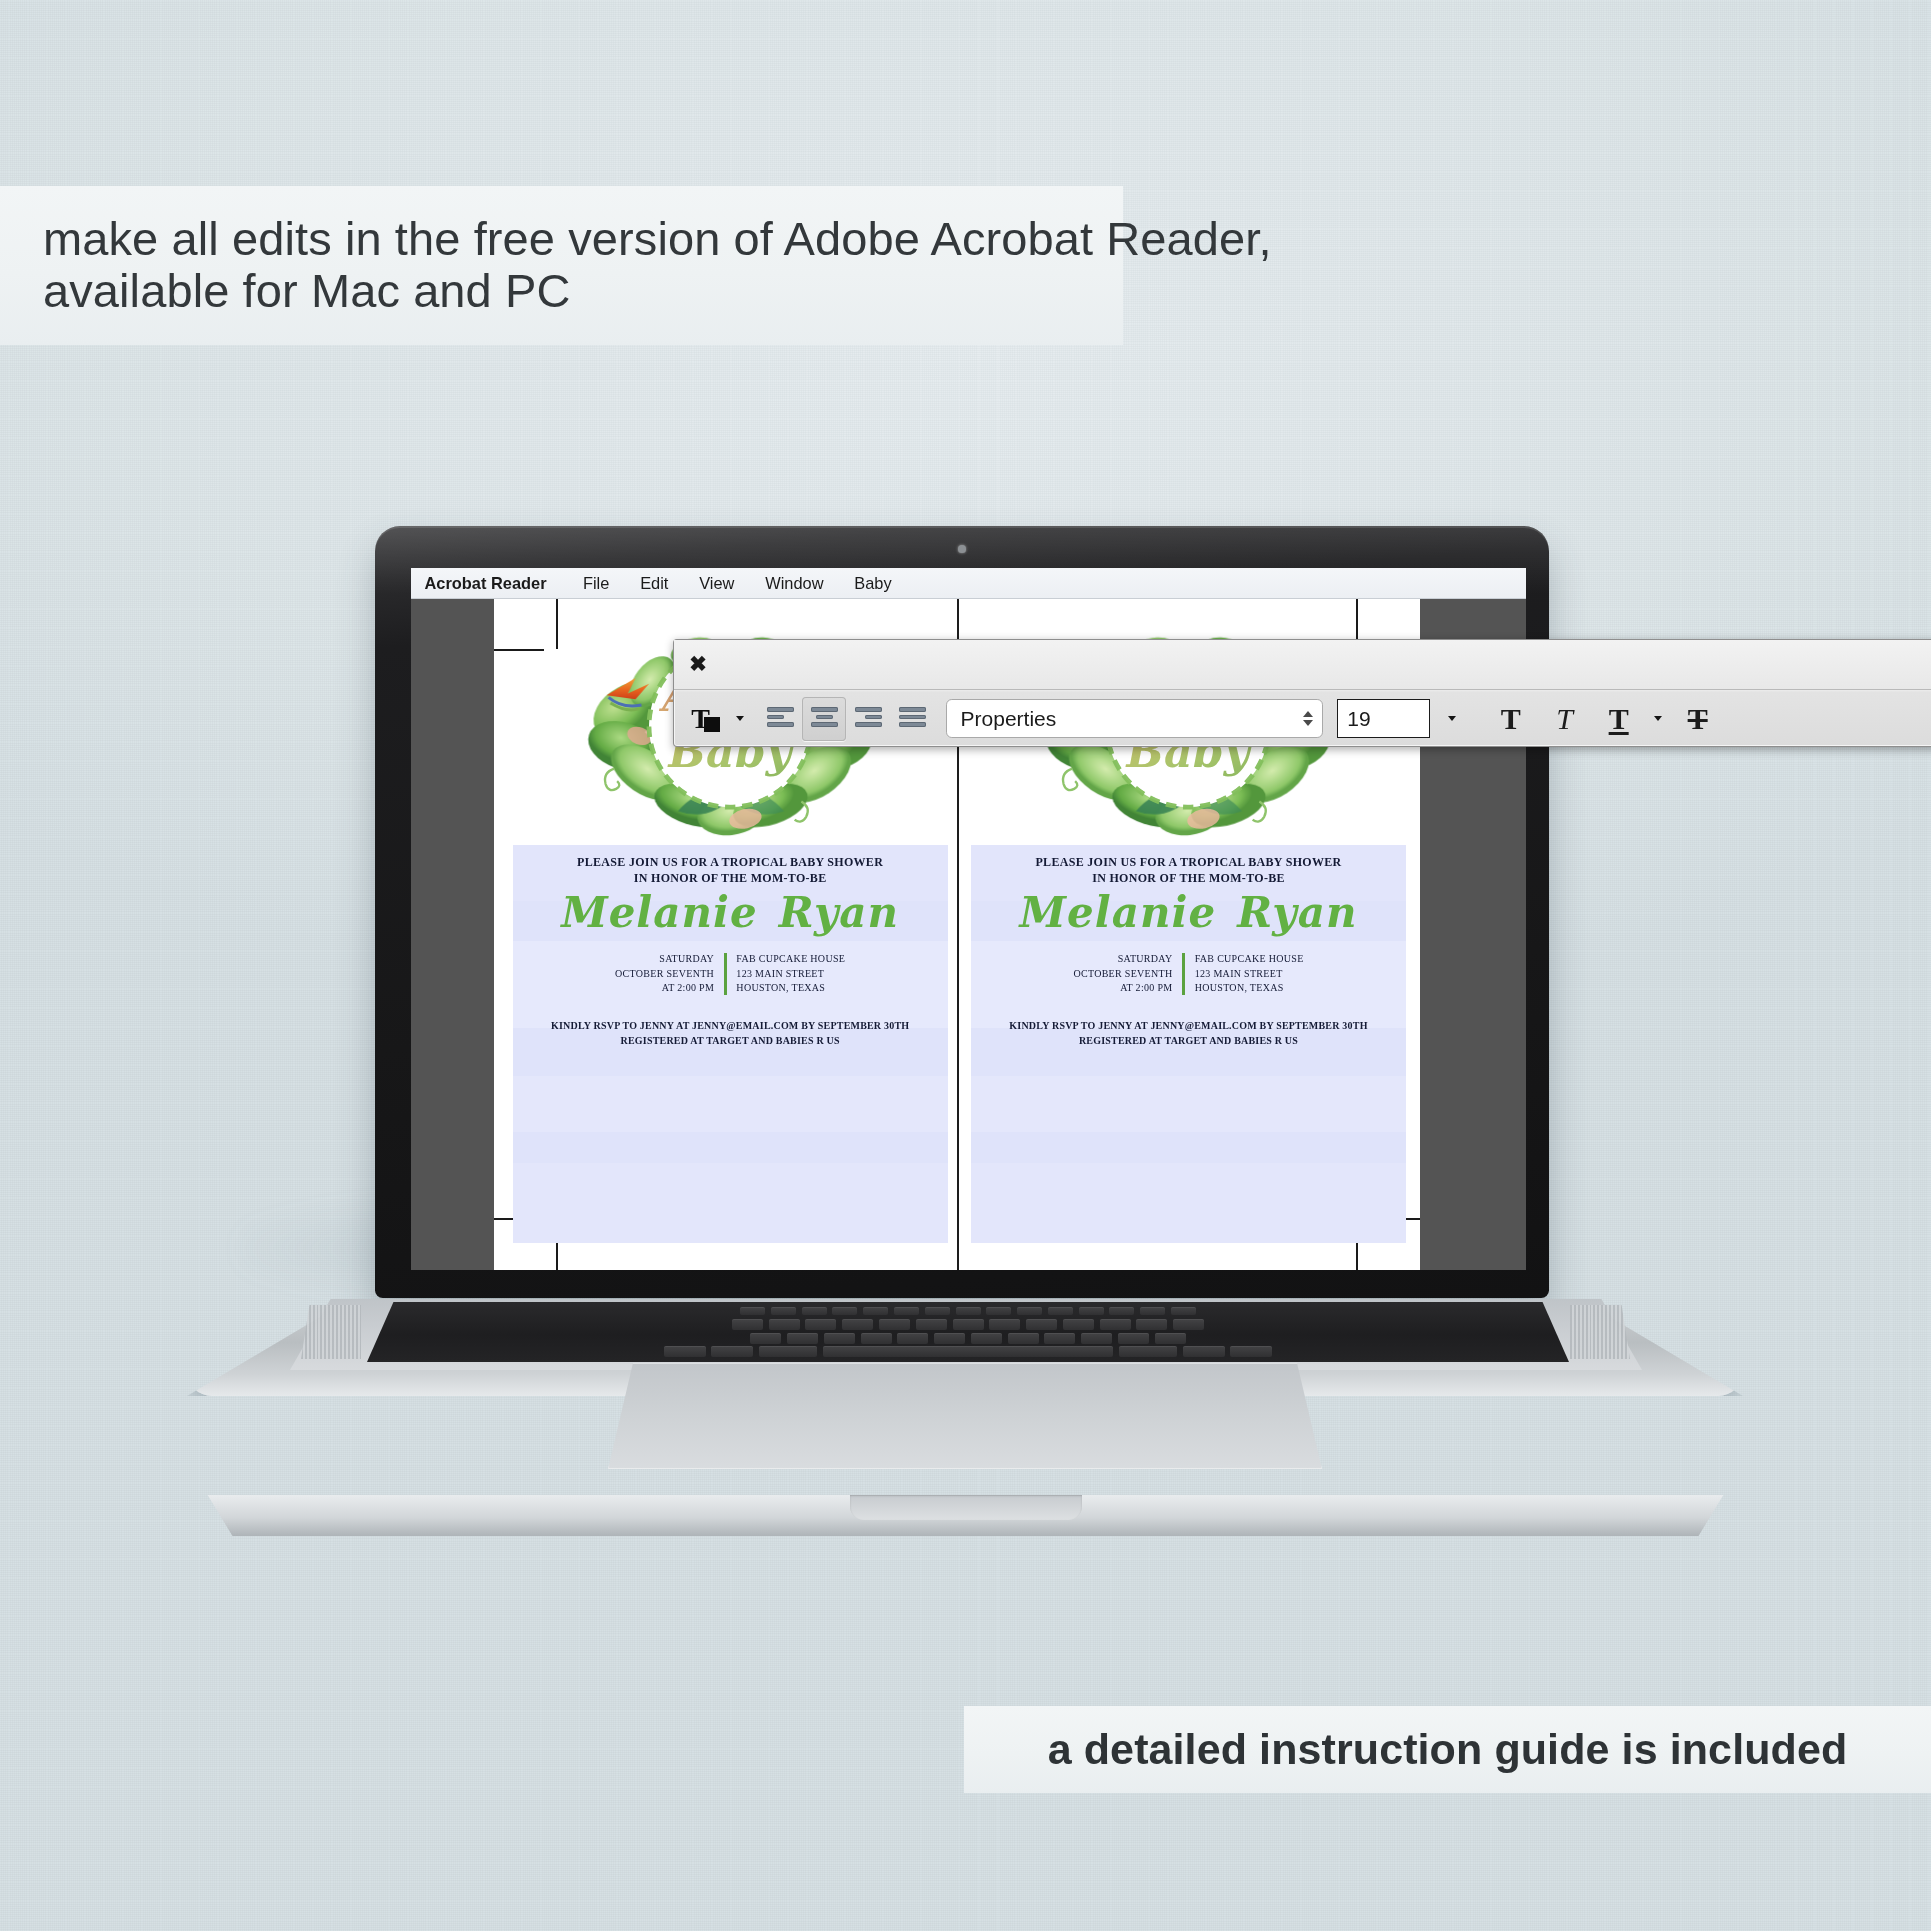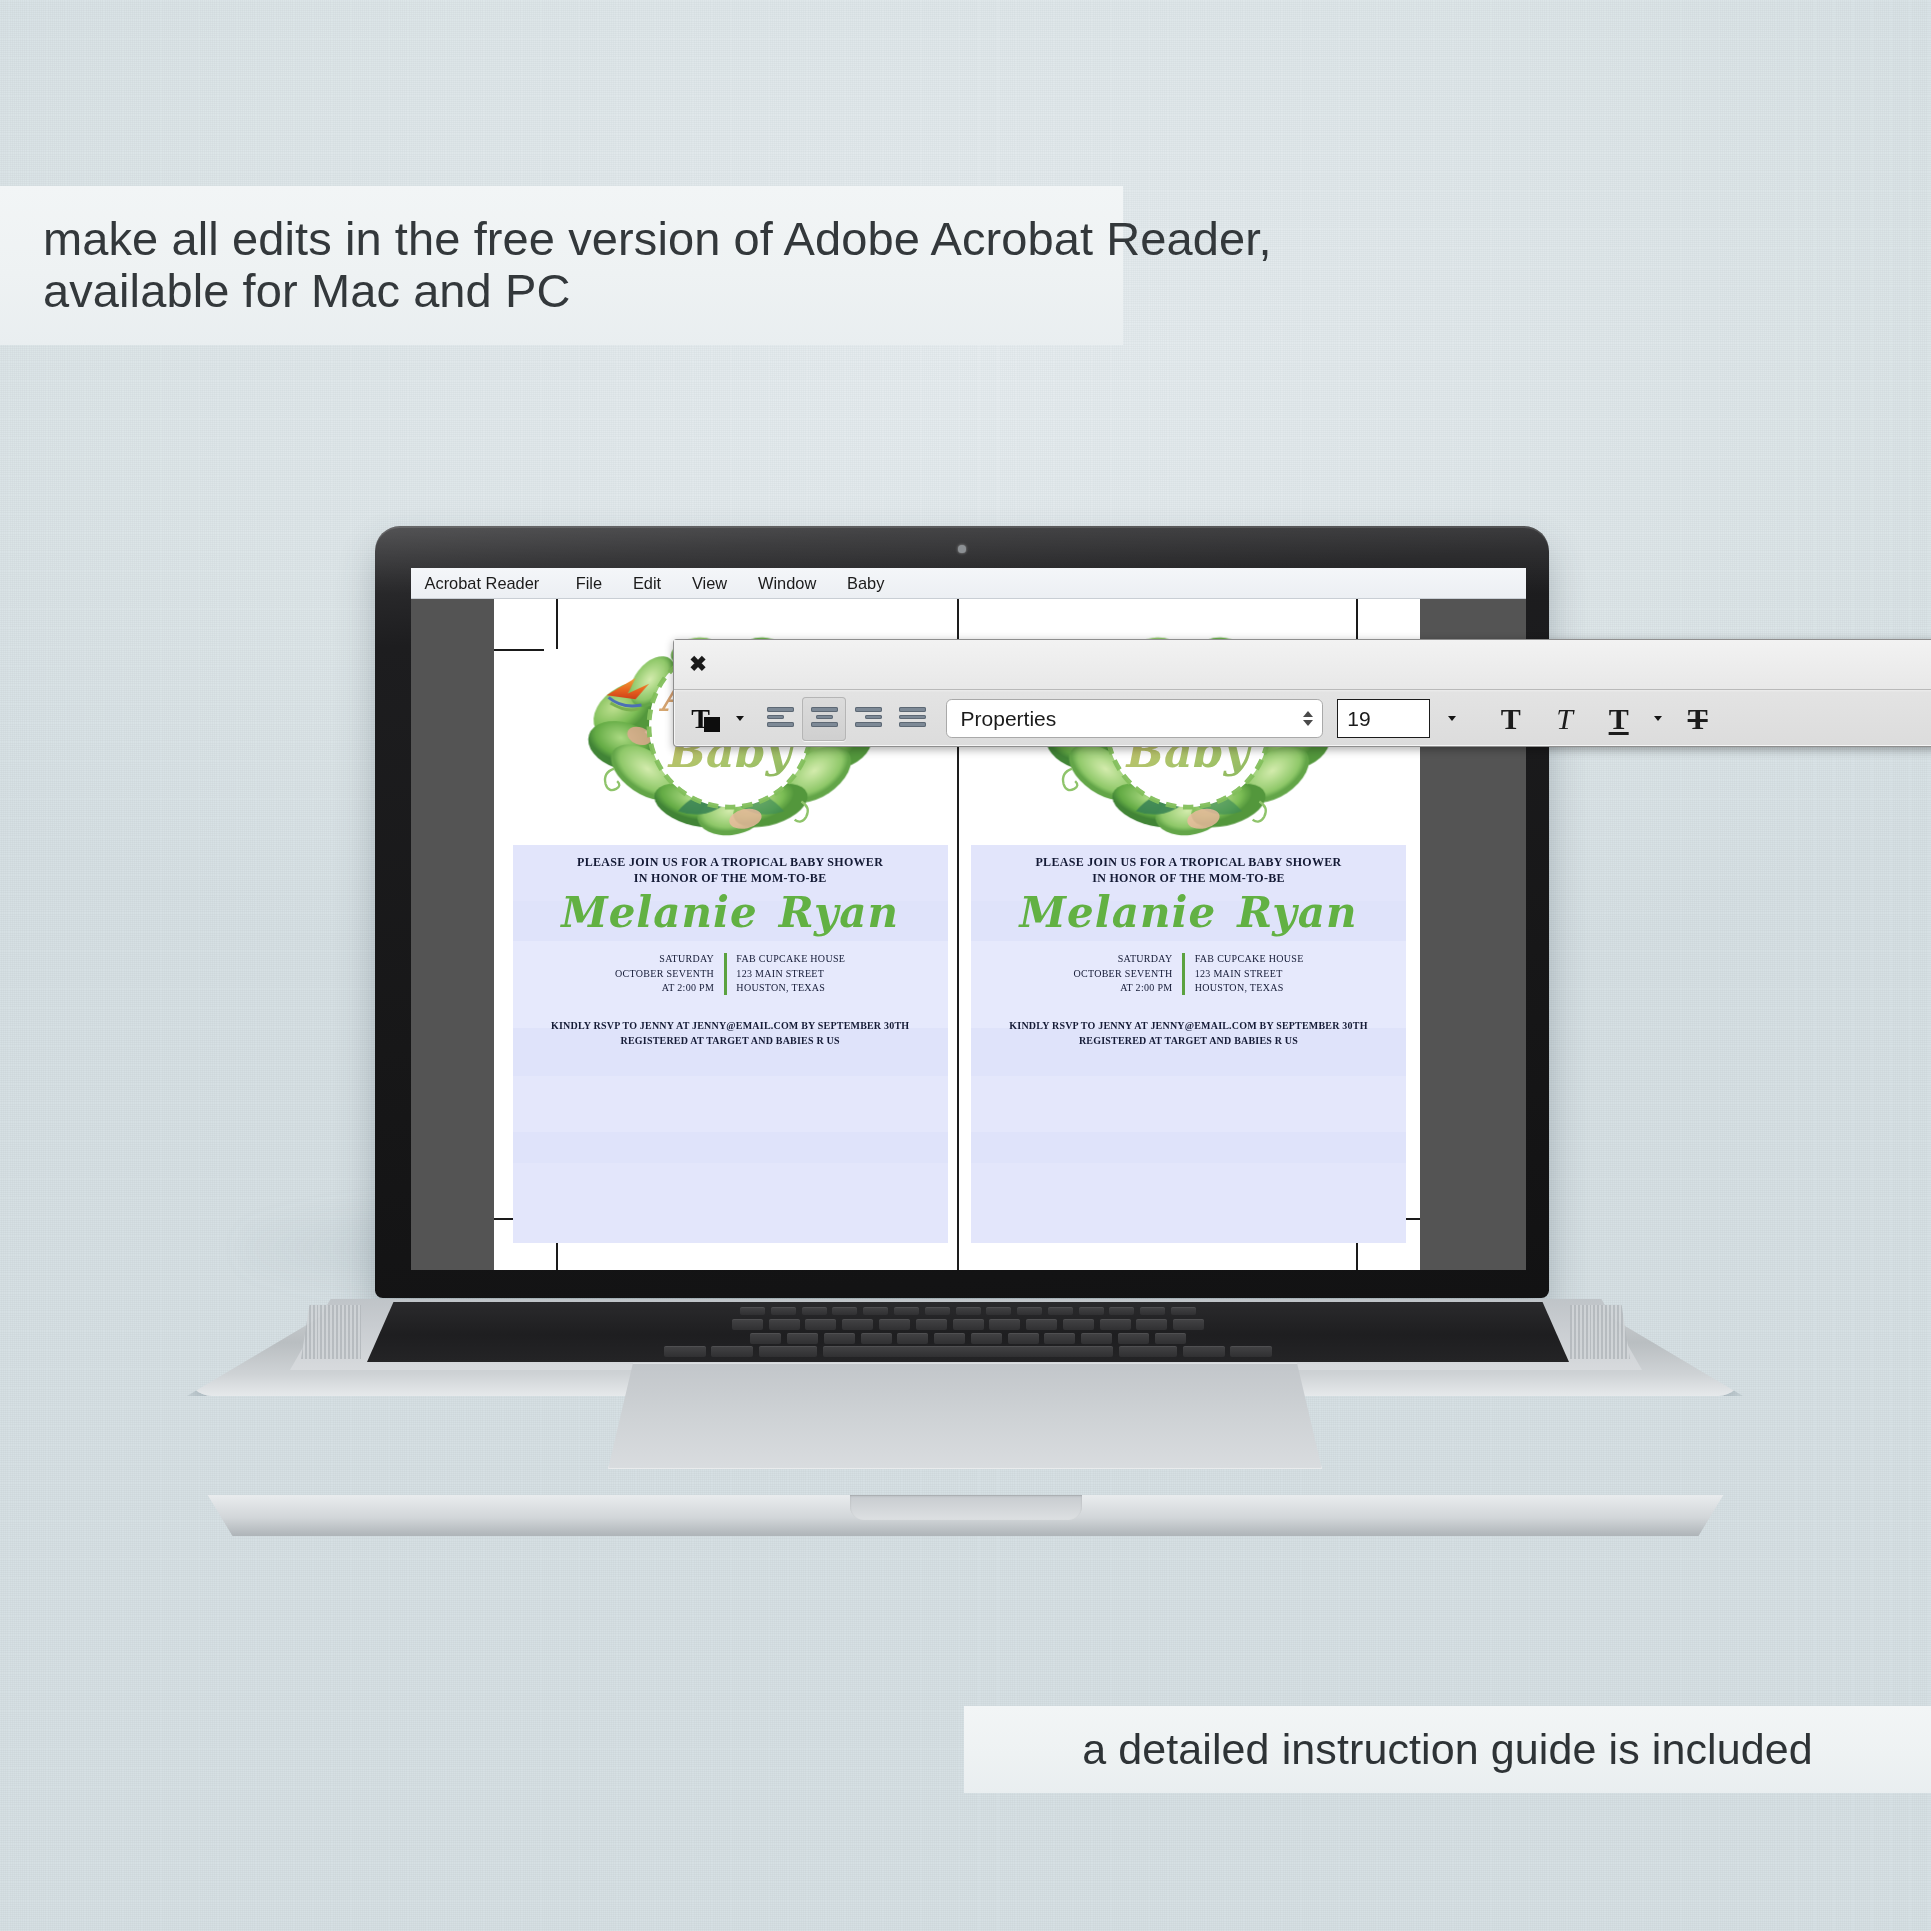--- a/index.html
+++ b/index.html
@@ -39,21 +39,21 @@
     letter-spacing: 0.1px;
   }
   #headline-banner {
     left: 0; top: 186px; width: 1123px; padding: 27px 0 29px 43px;
     font-size: 47px; line-height: 1.1; font-stretch: condensed;
   }
   #headline-banner .ln { display:block; white-space: nowrap; }
   #footer-banner {
     left: 964px; top: 1706px; width: 967px; height: 87px;
     display:flex; align-items:center; justify-content:center;
-    font-size: 43px; font-weight: 400; font-stretch: condensed; color:#2e3336;
+    font-size: 43px; font-weight: 700; font-stretch: condensed; color:#2e3336;
   }
 
   
   #laptop { position: absolute; left: 0; top: 0; width: 1931px; height: 1931px; }
 
   
   #lid {
     position:absolute; left:375px; top:526px; width:1174px; height:772px;
     background: linear-gradient(175deg,#3c3c3e 0%, #2b2b2d 6%, #1d1d1f 14%, #171718 60%, #121213 100%);
     border-radius: 25px 25px 7.7px 7.7px;
@@ -76,21 +76,21 @@
 
   
   #menubar{
     position:absolute; left:0; top:0; width:100%; height:31px;
     background: linear-gradient(180deg,#f4f6f9 0%, #eceff3 100%);
     border-bottom:1px solid #c9ced4;
     display:flex; align-items:center; gap:0; padding-left:13.5px;
     font-size:16.4px; color:#1b1b1b;
   }
   #menubar .mi{ padding:0 15.4px; white-space:nowrap; }
-  #menubar .mi.app{ font-weight:400; padding-left:0; padding-right:21px;}
+  #menubar .mi.app{ font-weight:700; padding-left:0; padding-right:21px;}
 
   
   #app-body{ position:absolute; left:0; top:31px; width:100%; height:671px; background:#fff; }
   .side-gray{ position:absolute; top:0; height:100%; width:83px; background:#545454; }
   .side-gray.l{ left:0; }
   .side-gray.r{ right:0; width:106px; }
 
   
   #page-sheet{
     position:absolute; left:83px; top:0; right:106px; bottom:0;

